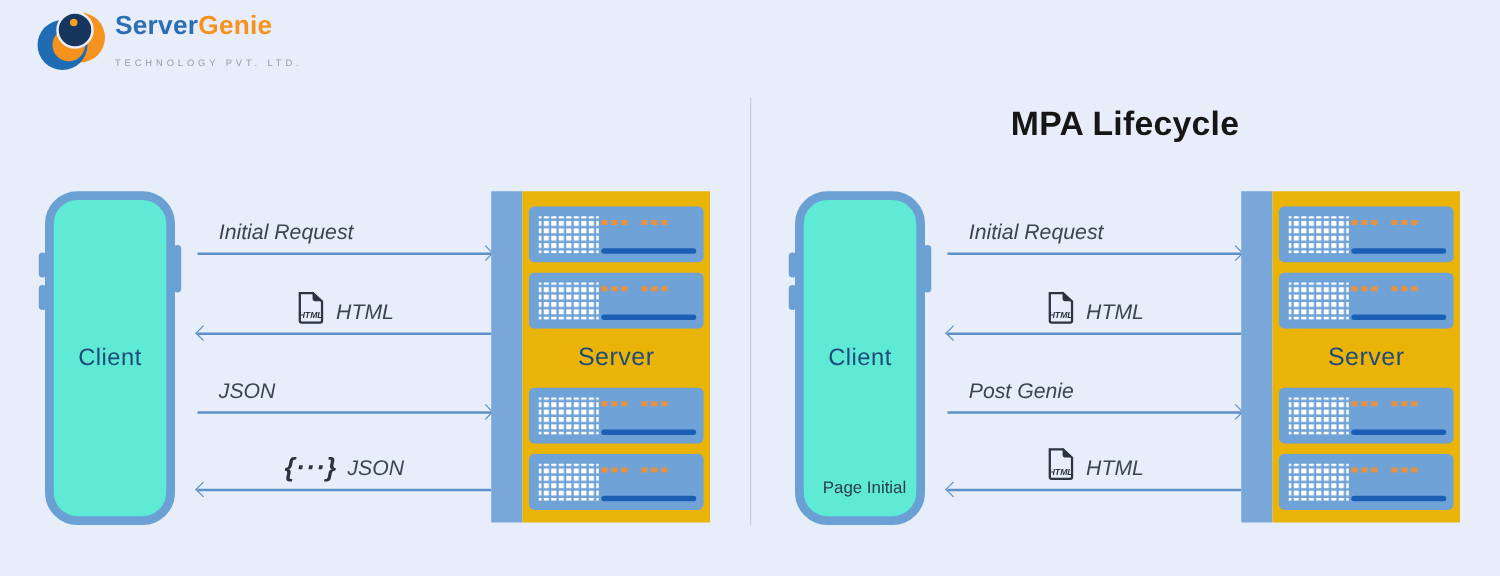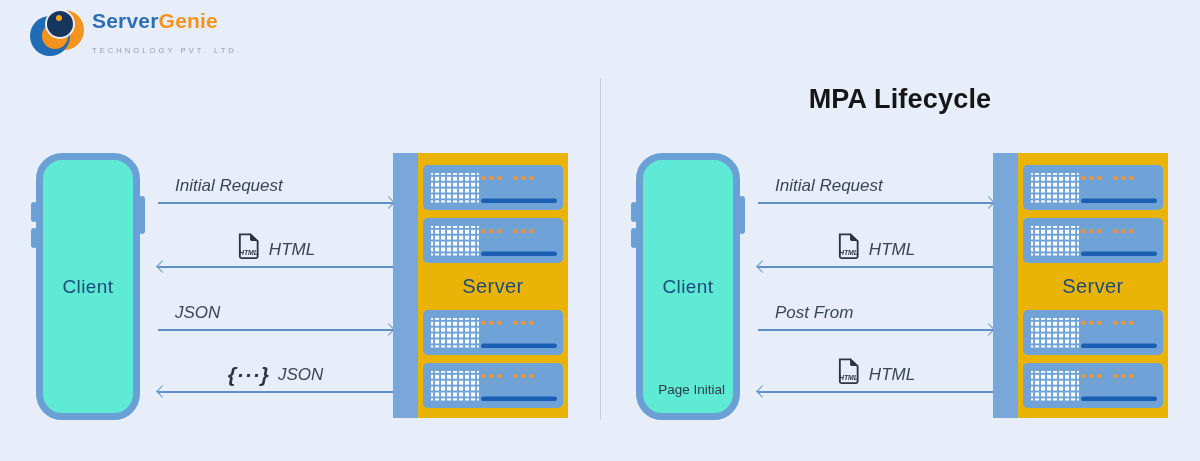--- a/index.html
+++ b/index.html
@@ -233,21 +233,21 @@
             <path d="M14.6 2.2 l8.6 8.1 h-6.8 a1.8 1.8 0 0 1 -1.8 -1.8 z" fill="#2b3440"></path>
             <text x="13" y="24.5" text-anchor="middle" font-size="7.2" font-weight="bold" font-family="Liberation Sans, sans-serif" fill="#2b3440">HTML</text>
           </svg>
           <span>HTML</span>
         </div>
         <div class="flow-line"></div>
         <div class="flow-head"></div>
       </div>
       <div class="flow-row row-2 dir-right">
         <div class="flow-label align-left">
-            <span>Post From</span>
+            <span>Post Genie</span>
           </div>
         <div class="flow-line"></div>
         <div class="flow-head"></div>
       </div>
       <div class="flow-row row-3 dir-left">
         <div class="flow-label align-center">
           <svg class="html-icon" width="25" height="29" viewBox="0 0 26 30">
             <path d="M4 3.5 h11 L22.5 10.5 V26.5 a1.6 1.6 0 0 1 -1.6 1.6 H5.6 a1.6 1.6 0 0 1 -1.6 -1.6 z" fill="none" stroke="#2b3440" stroke-width="1.9"></path>
             <path d="M14.6 2.2 l8.6 8.1 h-6.8 a1.8 1.8 0 0 1 -1.8 -1.8 z" fill="#2b3440"></path>
             <text x="13" y="24.5" text-anchor="middle" font-size="7.2" font-weight="bold" font-family="Liberation Sans, sans-serif" fill="#2b3440">HTML</text>

